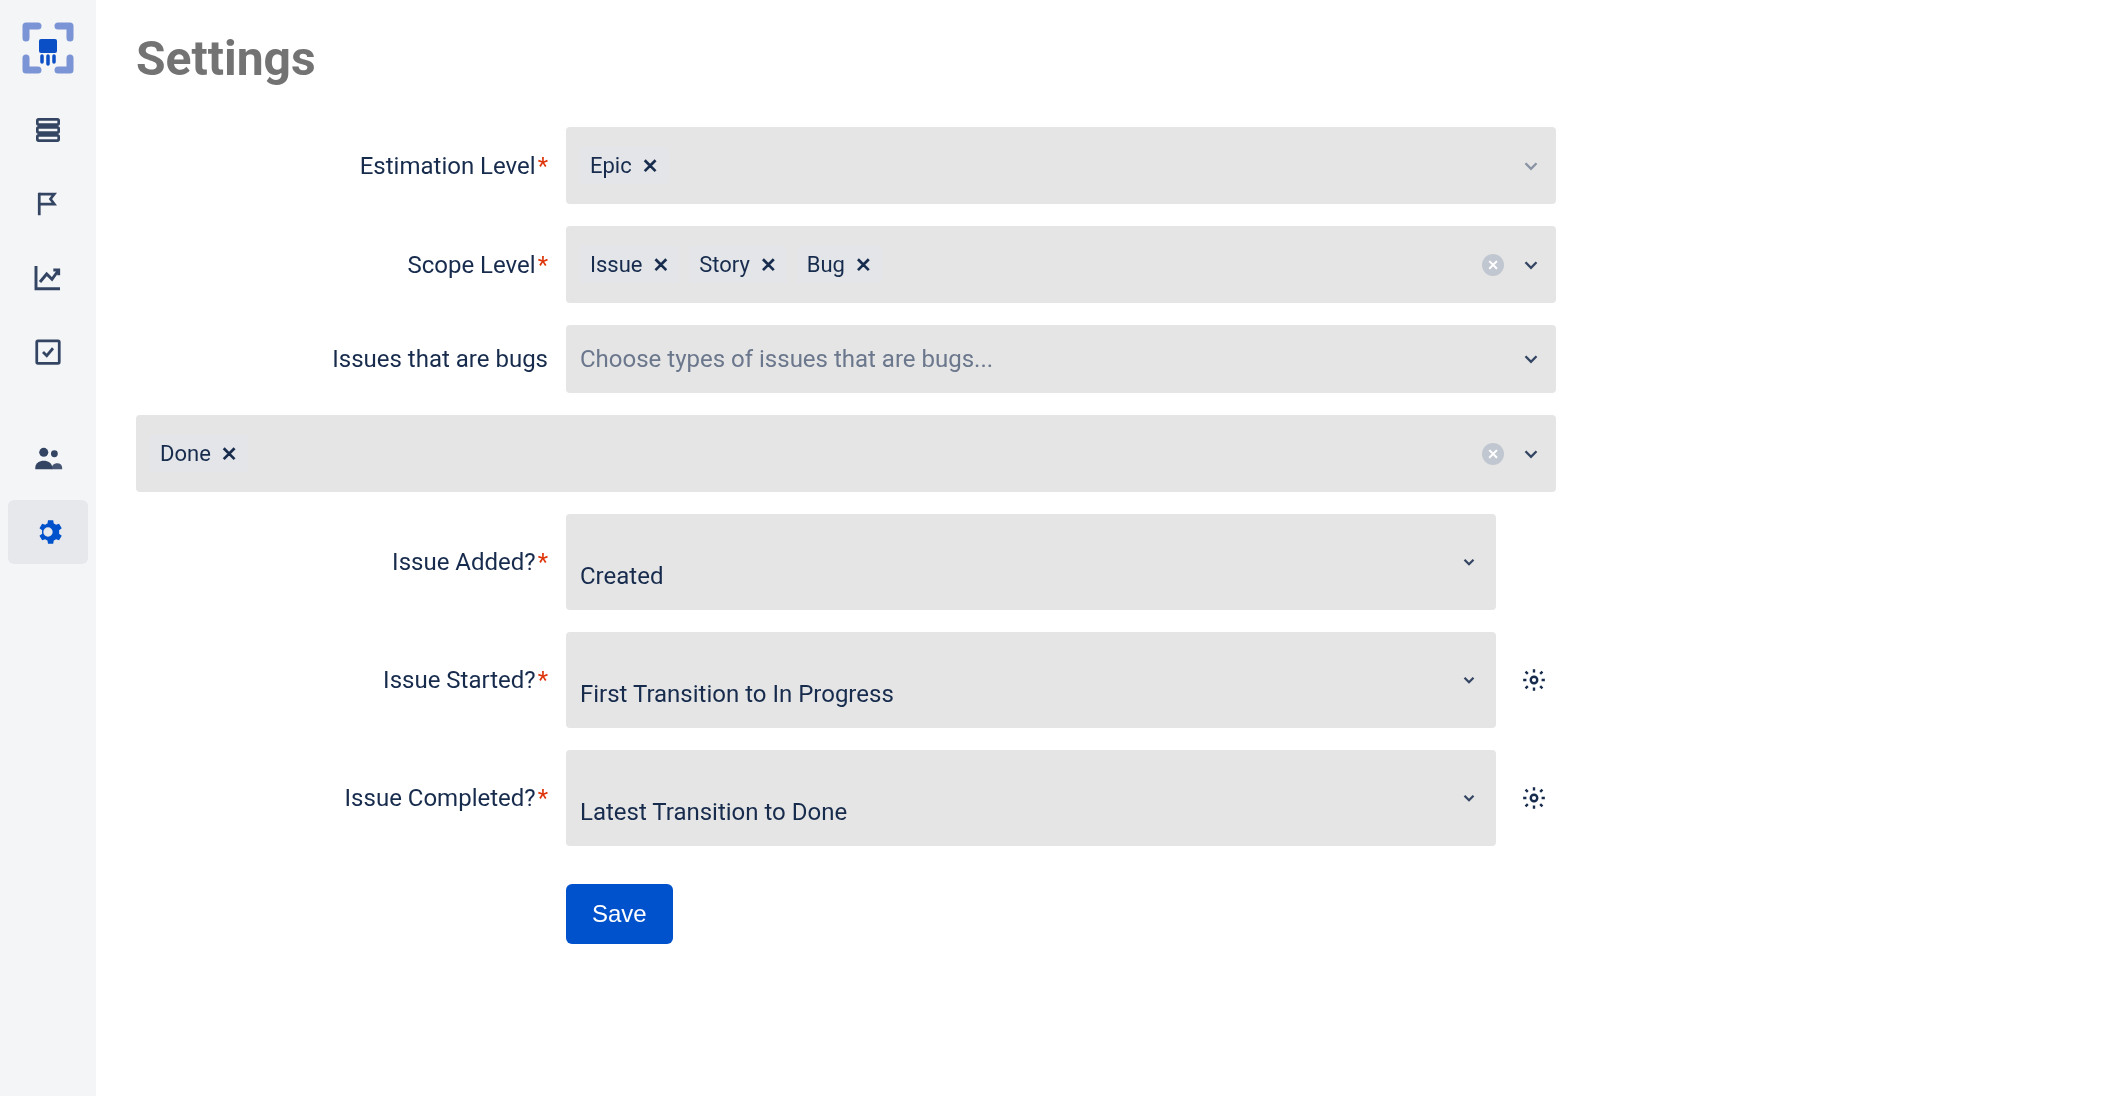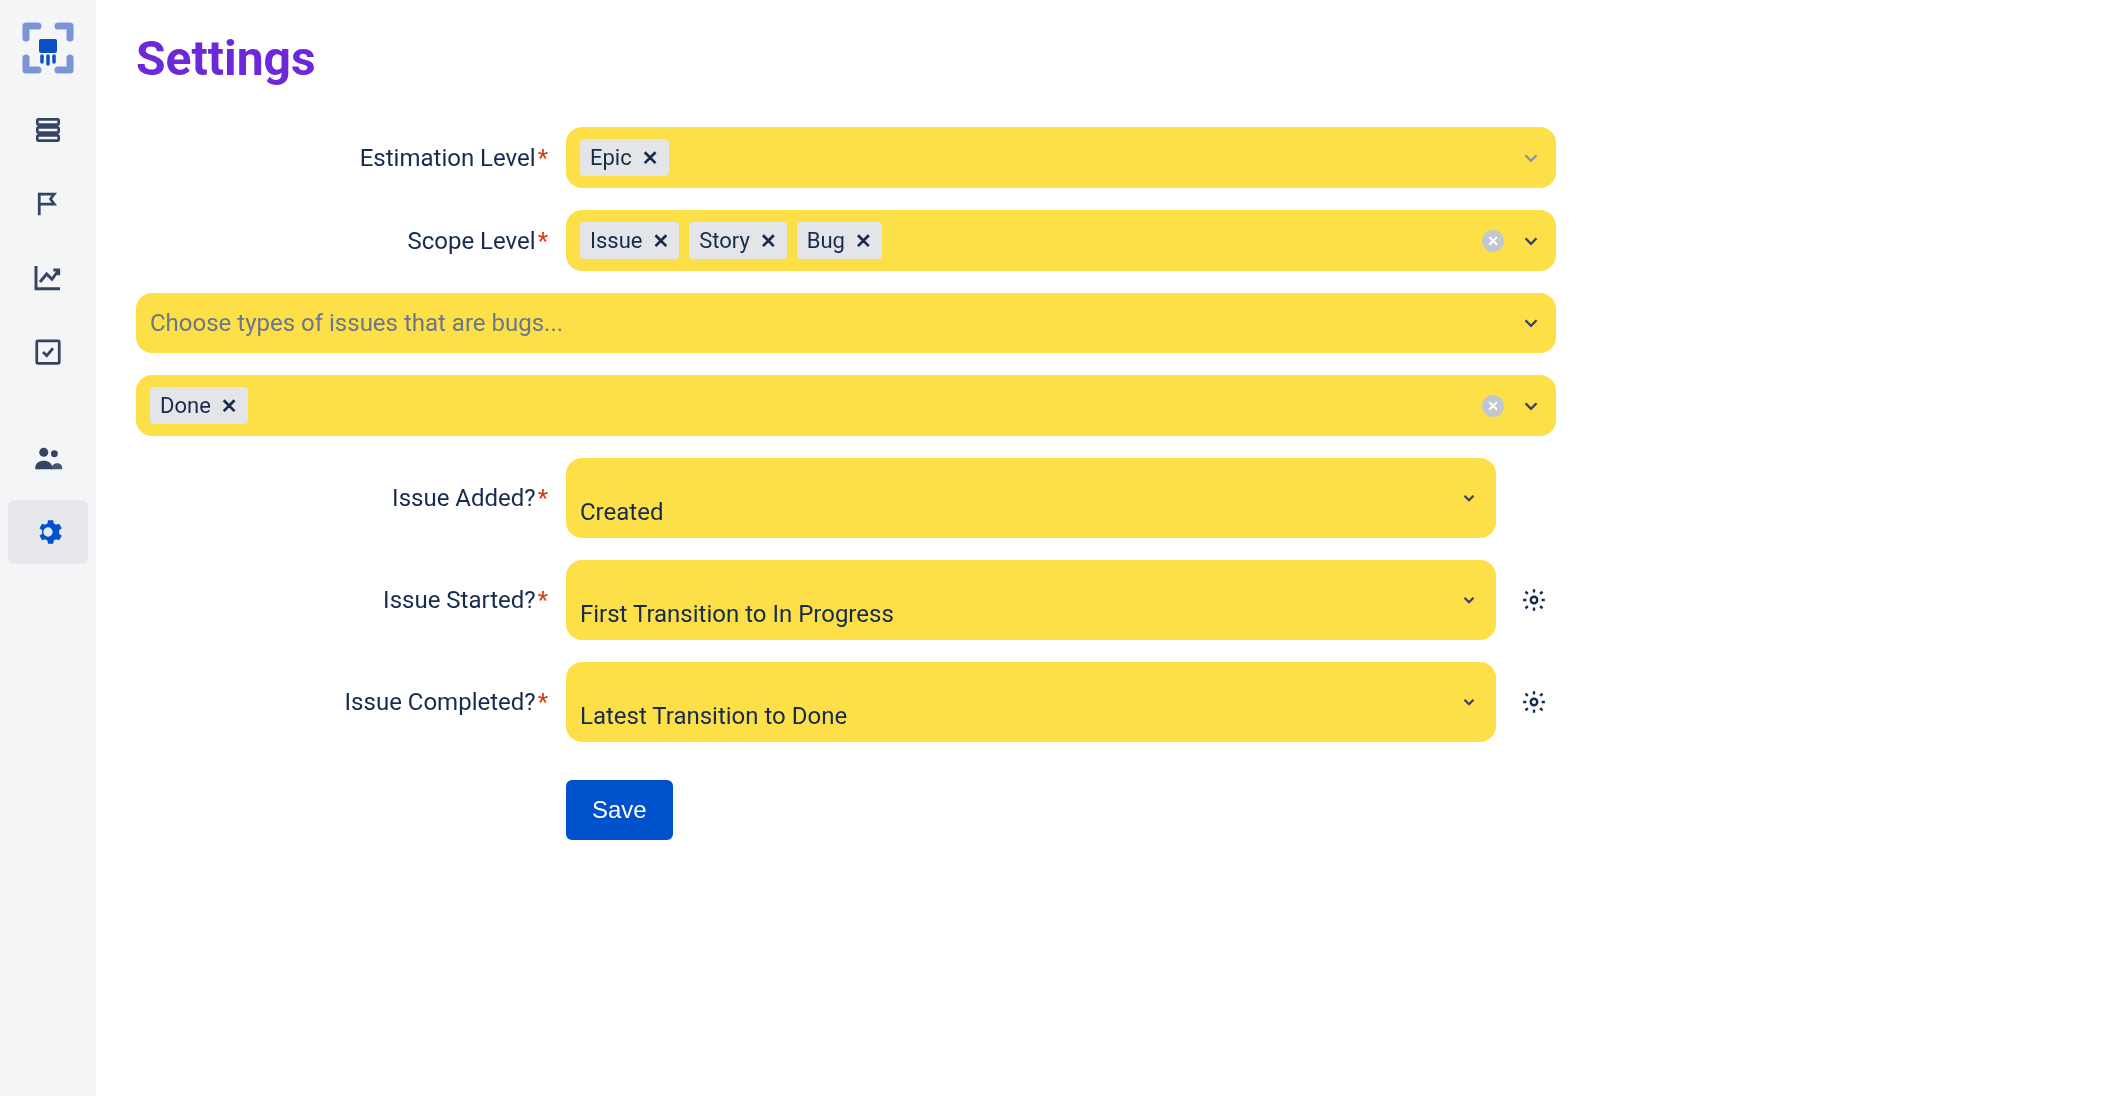--- a/index.html
+++ b/index.html
@@ -36,21 +36,21 @@
     color:#0052cc;
   }
   .nav-group-gap { height: 22px; }
   .main {
     flex:1;
     padding: 30px 40px 60px 40px;
   }
   .page-title {
     font-size: 48px;
     font-weight: 700;
-    color:#6d28d9;
+    color:#737373;
     margin-bottom: 40px;
   }
   .form {
     max-width: 1420px;
   }
   .row {
     display:flex;
     align-items:center;
     margin-bottom: 22px;
   }
@@ -62,26 +62,26 @@
     color:#172b4d;
   }
   .req { color:#de350b; margin-left:2px; }
   .field-col {
     flex:1;
     display:flex;
     align-items:center;
   }
   .multiselect, .select {
     flex:1;
-    background:#fde047;
-    border-radius:16px;
+    background:#e5e5e5;
+    border-radius:4px;
     min-height:60px;
     display:flex;
     align-items:center;
-    padding: 12px 14px;
+    padding: 20px 14px;
     position:relative;
   }
   .tags { display:flex; gap:10px; flex-wrap:wrap; }
   .tag {
     background:#e3e5e9;
     border-radius:4px;
     padding:6px 10px;
     display:flex;
     align-items:center;
     font-size:22px;
@@ -254,20 +254,23 @@
                 <svg width="22" height="22" viewBox="0 0 24 24" fill="none" stroke="currentColor" stroke-width="2.6">
                     <path d="M6 9l6 6 6-6"></path>
                   </svg>
               </span>
             </div>
           </div>
         </div>
       </div>
 
       <div class="row">
+        <div class="label-col">
+          <span>Issues that are bugs</span>
+        </div>
         <div class="field-col">
           <div class="multiselect">
             <span class="placeholder">Choose types of issues that are bugs...</span>
             <div class="right-icons">
               <span class="chevron">
                 <svg width="22" height="22" viewBox="0 0 24 24" fill="none" stroke="currentColor" stroke-width="2.6">
                     <path d="M6 9l6 6 6-6"></path>
                   </svg>
               </span>
             </div>

